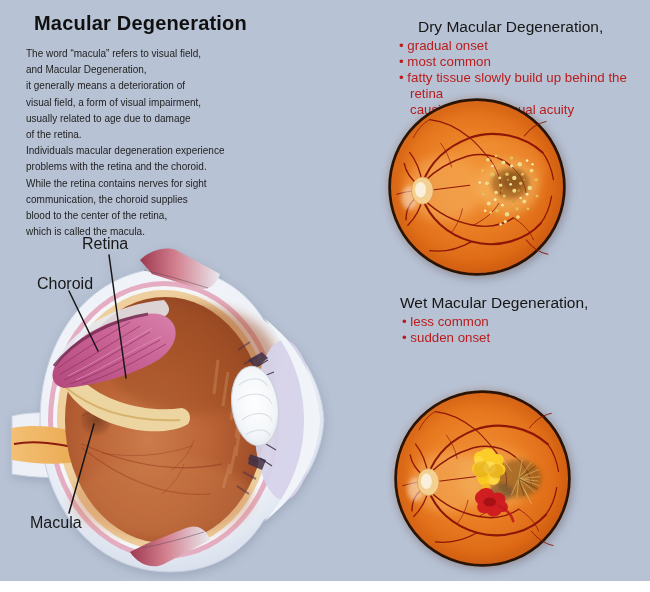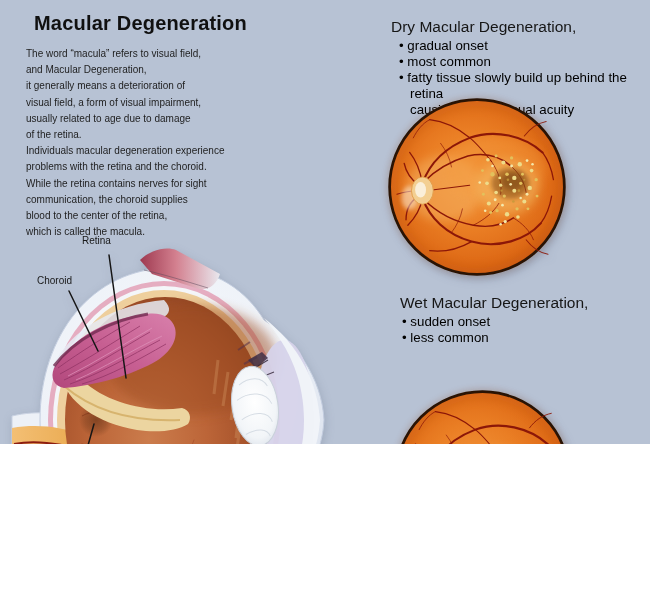--- a/index.html
+++ b/index.html
@@ -1,28 +1,28 @@
 <!DOCTYPE html>
 <html><head>
 <meta charset="utf-8">
 <style>
   html,body{margin:0;padding:0;}
   body{font-family:"Liberation Sans", sans-serif;}
-  .canvas{position:relative;width:650px;height:444px;overflow:hidden;background:#b7c2d4;}
+  .canvas{position:relative;width:650px;height:581px;overflow:hidden;background:#b7c2d4;}
   .abs{position:absolute;}
   .page-title{left:34px;top:12px;font-size:20px;font-weight:bold;color:#101010;letter-spacing:.2px;}
   .intro{left:26px;top:46px;width:300px;font-size:10px;line-height:16.2px;color:#1e1e1e;white-space:pre-line;}
-  .eye-label{font-size:10px;color:#181818;}
+  .eye-label{font-size:16px;color:#181818;}
   .lbl-retina{left:82px;top:235px;}
   .lbl-choroid{left:37px;top:275px;}
   .lbl-macula{left:30px;top:514px;text-align:right;}
   .sec-title{font-size:15.5px;color:#161616;}
-  .dry-title{left:391px;top:18px;}
+  .dry-title{left:418px;top:18px;}
   .wet-title{left:400px;top:294px;}
-  .sec-items{width:245px;font-size:13.3px;line-height:16px;color:#000000;}
+  .sec-items{width:245px;font-size:13.3px;line-height:16px;color:#b91c1c;}
   .dry-items{left:399px;top:38px;}
   .wet-items{left:402px;top:314px;}
   .sec-items .item{white-space:pre-line;padding-left:11px;text-indent:-11px;}
   svg.illust{position:absolute;overflow:visible;}
   .fundus{filter:drop-shadow(2px 3px 4px rgba(60,70,95,.30));}
   .eye-svg{filter:drop-shadow(1px 3px 5px rgba(70,80,105,.22));}
 </style>
 </head>
 <body>
 
@@ -308,22 +308,22 @@
           <circle cx="146" cy="104" r="1.4"></circle>
           <circle cx="127" cy="104" r="1.2"></circle>
         <circle cx="140" cy="116" r="1.4"></circle>
           <circle cx="152" cy="92" r="1.2"></circle>
       </g>
     </g>
   </svg>
 
   <div class="abs sec-title wet-title">Wet Macular Degeneration,</div>
   <div class="abs sec-items wet-items">
+    <div class="item">• less common</div>
     <div class="item">• sudden onset</div>
-    <div class="item">• less common</div>
   </div>
 
   <svg class="illust fundus" style="left:392px;top:388px;width:181px;height:181px" viewBox="0 0 200 200">
     <circle cx="100" cy="100" r="96" fill="url(#gFundus)" stroke="#160b04" stroke-width="3"></circle>
     <circle cx="100" cy="100" r="92" fill="none" stroke="#b44d0c" stroke-width="8" opacity=".3" filter="url(#blur6)"></circle>
     <ellipse cx="62" cy="104" rx="40" ry="34" fill="#f5b263" opacity=".5" filter="url(#blur6)"></ellipse>
     <ellipse cx="116" cy="100" rx="40" ry="34" fill="#f2b25c" opacity=".4" filter="url(#blur6)"></ellipse>
     <use href="#vtree"></use>
     <g>
       <ellipse cx="26" cy="112" rx="9" ry="13" fill="#fbe8d2" opacity=".55" filter="url(#blur3)"></ellipse>

